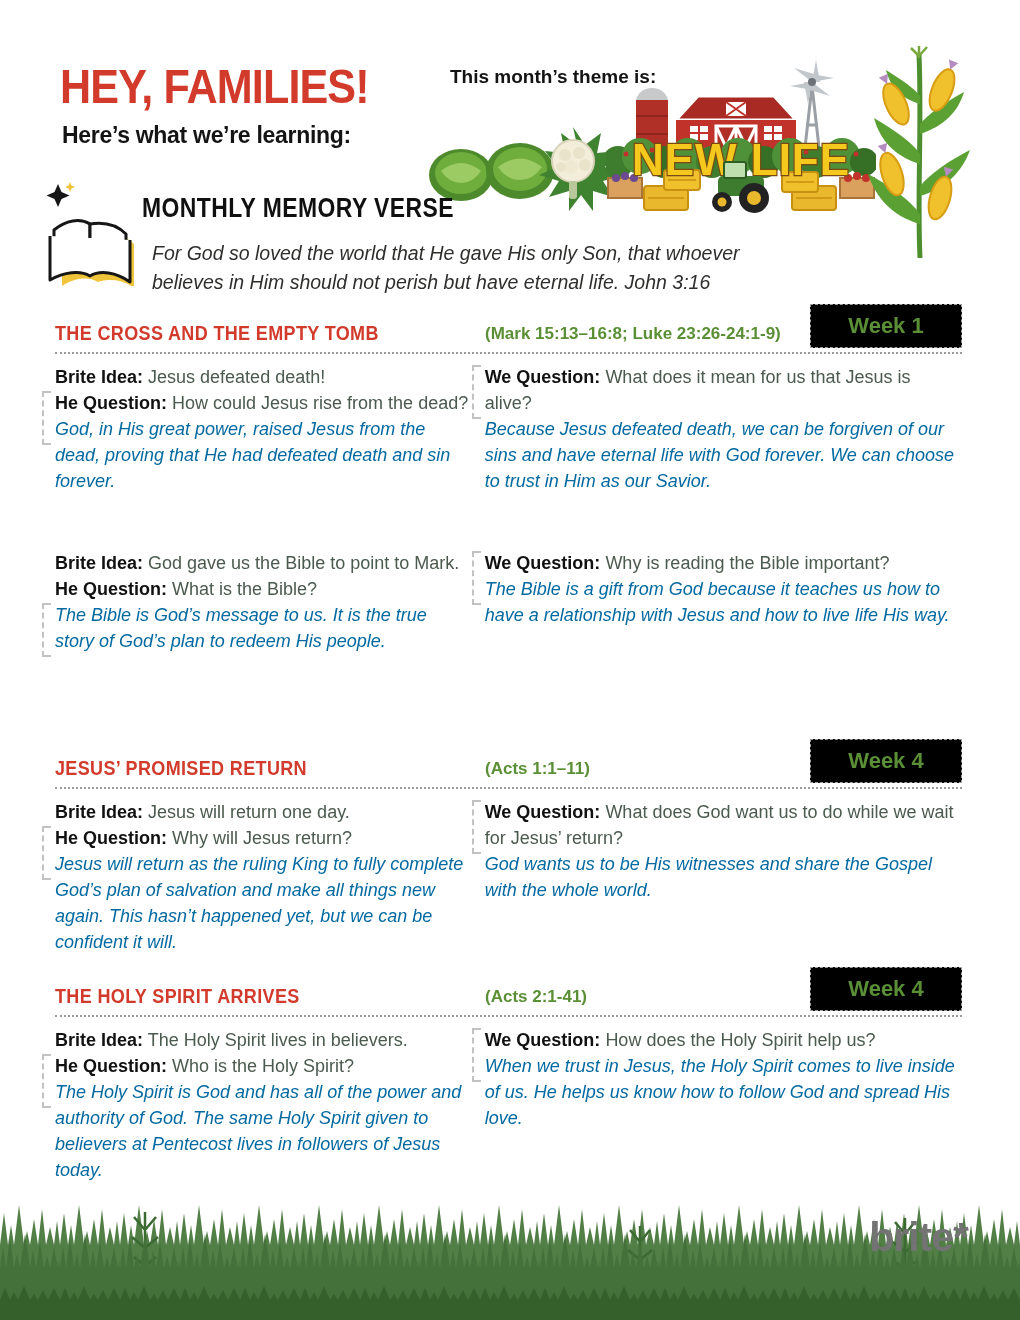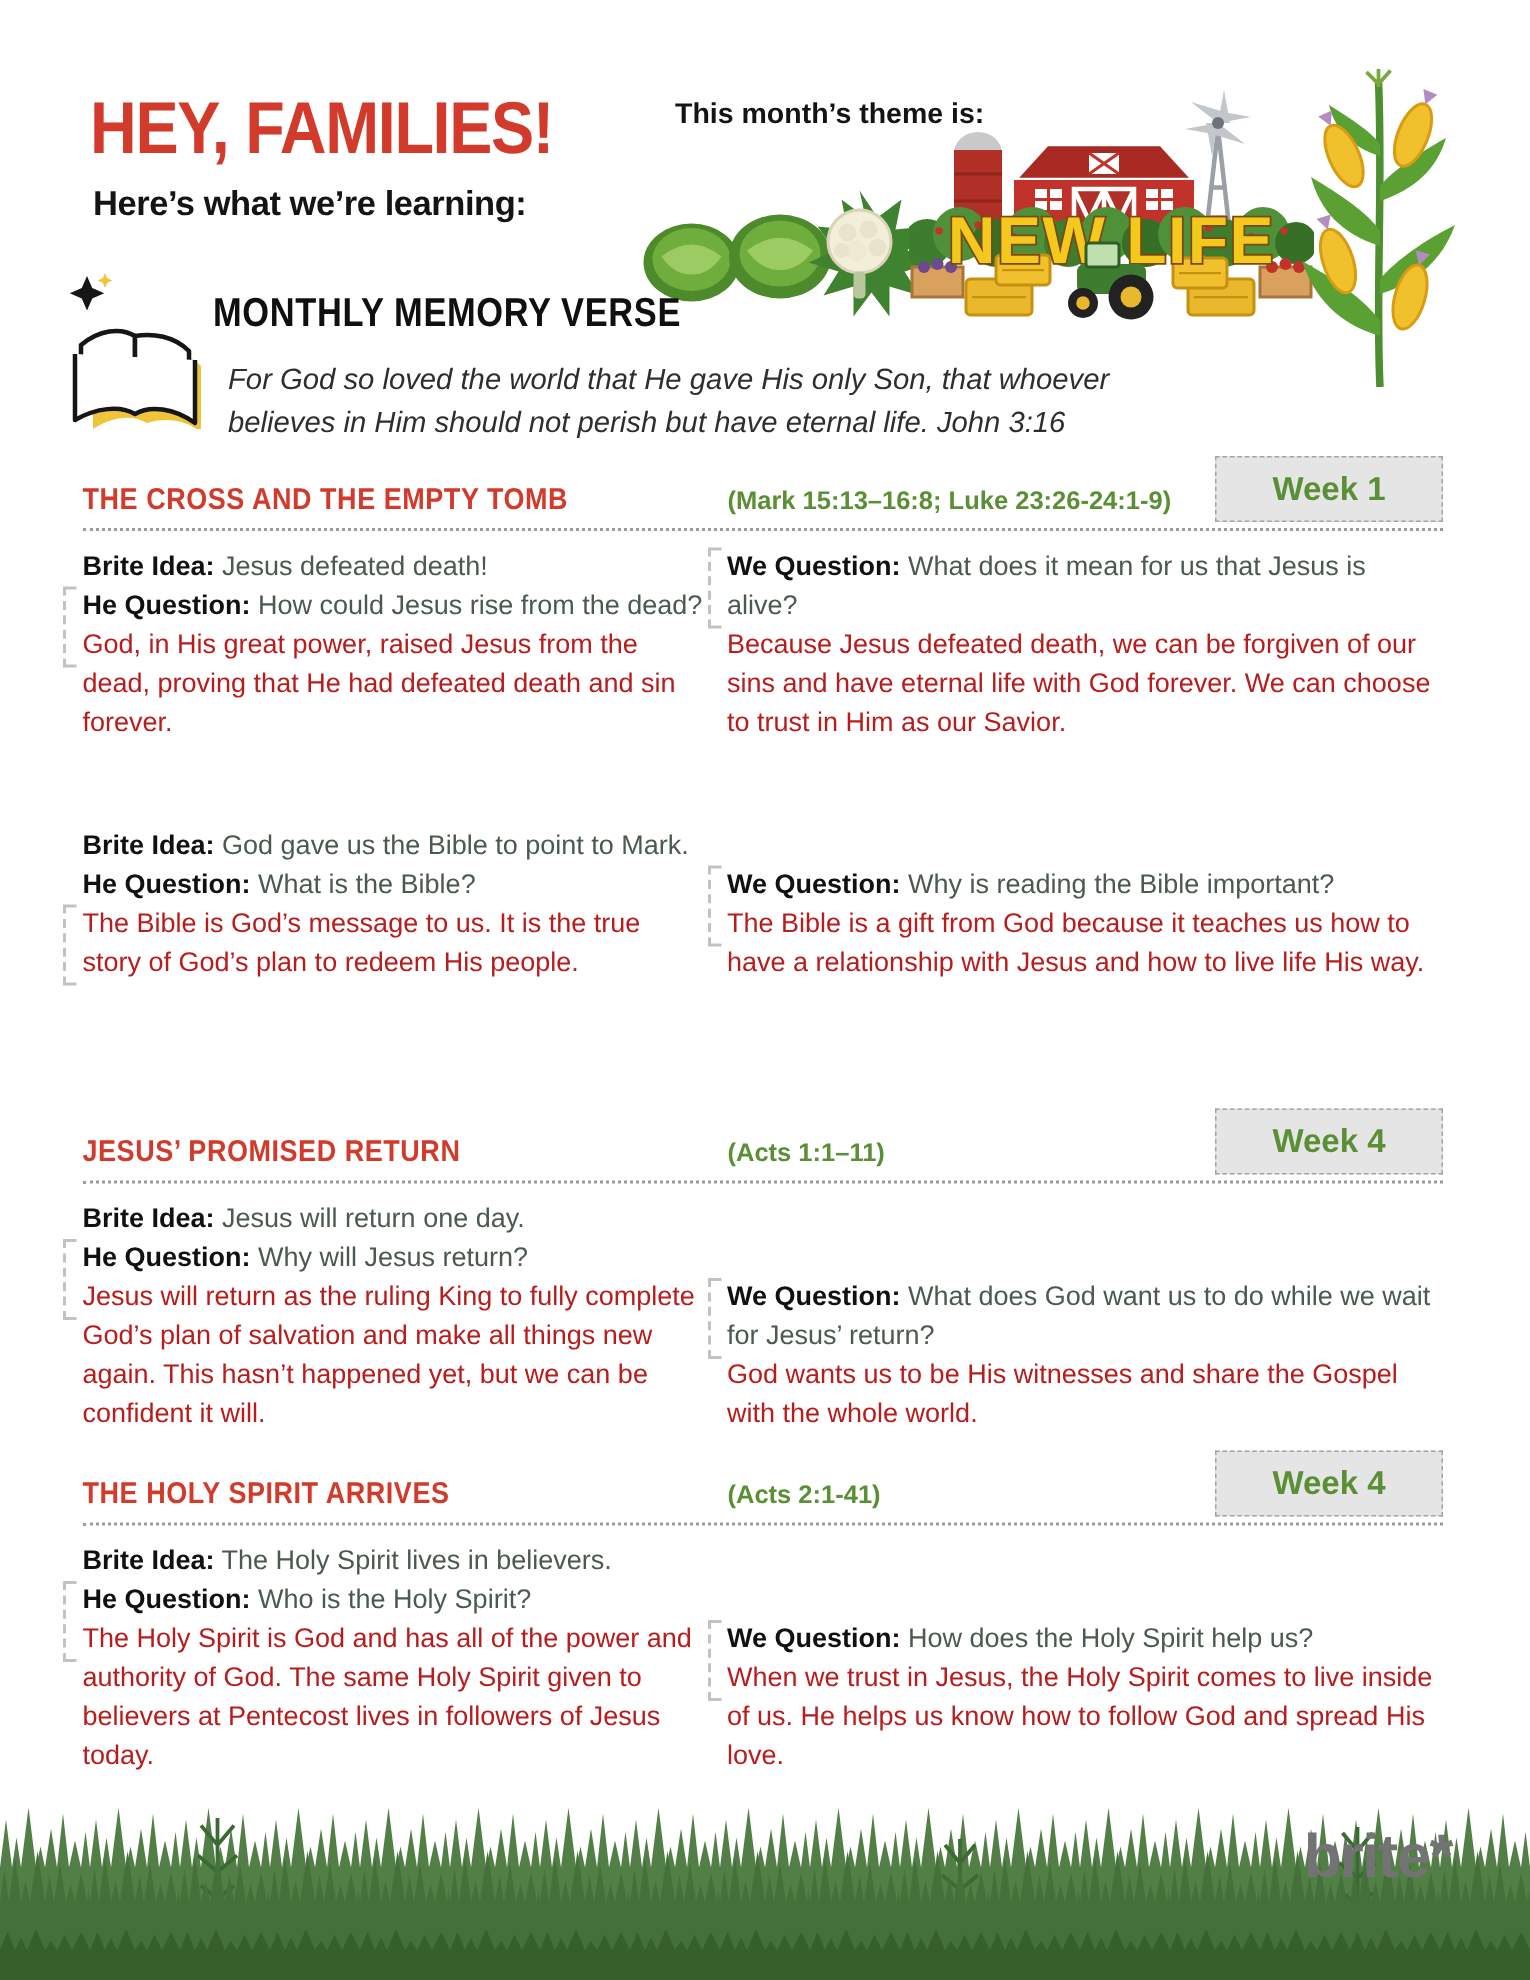--- a/index.html
+++ b/index.html
@@ -38,31 +38,31 @@
   .week-title{
     margin:0;display:inline-block;font-size:20px;font-weight:800;letter-spacing:.4px;
     color:#d23b2c;transform:scaleX(.9);transform-origin:left top;white-space:nowrap;padding-top:4px;
   }
   .week-ref{
     position:absolute;left:430px;top:6px;font-size:17px;font-weight:700;color:#5a8f35;
     white-space:nowrap;
   }
   .week-box{
     position:absolute;right:0;top:-14px;width:150px;height:42px;
-    border:1px dashed #a3a3a3;background:#e5e5e5;display:flex;align-items:center;justify-content:center;margin-left:48px;
+    border:1px dashed #a3a3a3;background:#000000;display:flex;align-items:center;justify-content:center;margin-left:48px;
   }
   .week-box span{font-size:22px;font-weight:700;color:#5a8f35;}
-  .week-cols{display:flex;margin-top:10px;align-items:flex-end;}
+  .week-cols{display:flex;margin-top:10px;}
   .col{position:relative;font-size:18px;line-height:26px;}
   .col-left{width:418px;margin-right:14px;}
   .col-right{width:480px;}
   .col p{margin:0;}
   .col b{color:#111111;font-weight:700;}
   .q{color:#4b5a4e;}
-  .ans{color:#b91c1c;}
+  .ans{font-style:italic;color:#0369a1;}
   .bracket{position:absolute;left:-13px;width:9px;height:54px;border-left:2px dashed #c2c2c2;}
   .bracket::before,.bracket::after{content:"";position:absolute;left:0;width:7px;border-top:2px dashed #c2c2c2;}
   .bracket::before{top:0;}
   .bracket::after{bottom:0;}
   .br-l2{top:27px;}
   .br-l3{top:53px;}
   .br-t0{top:1px;}
   
   .grass{position:absolute;left:0;bottom:0;width:1020px;height:130px;}
   .brand{

